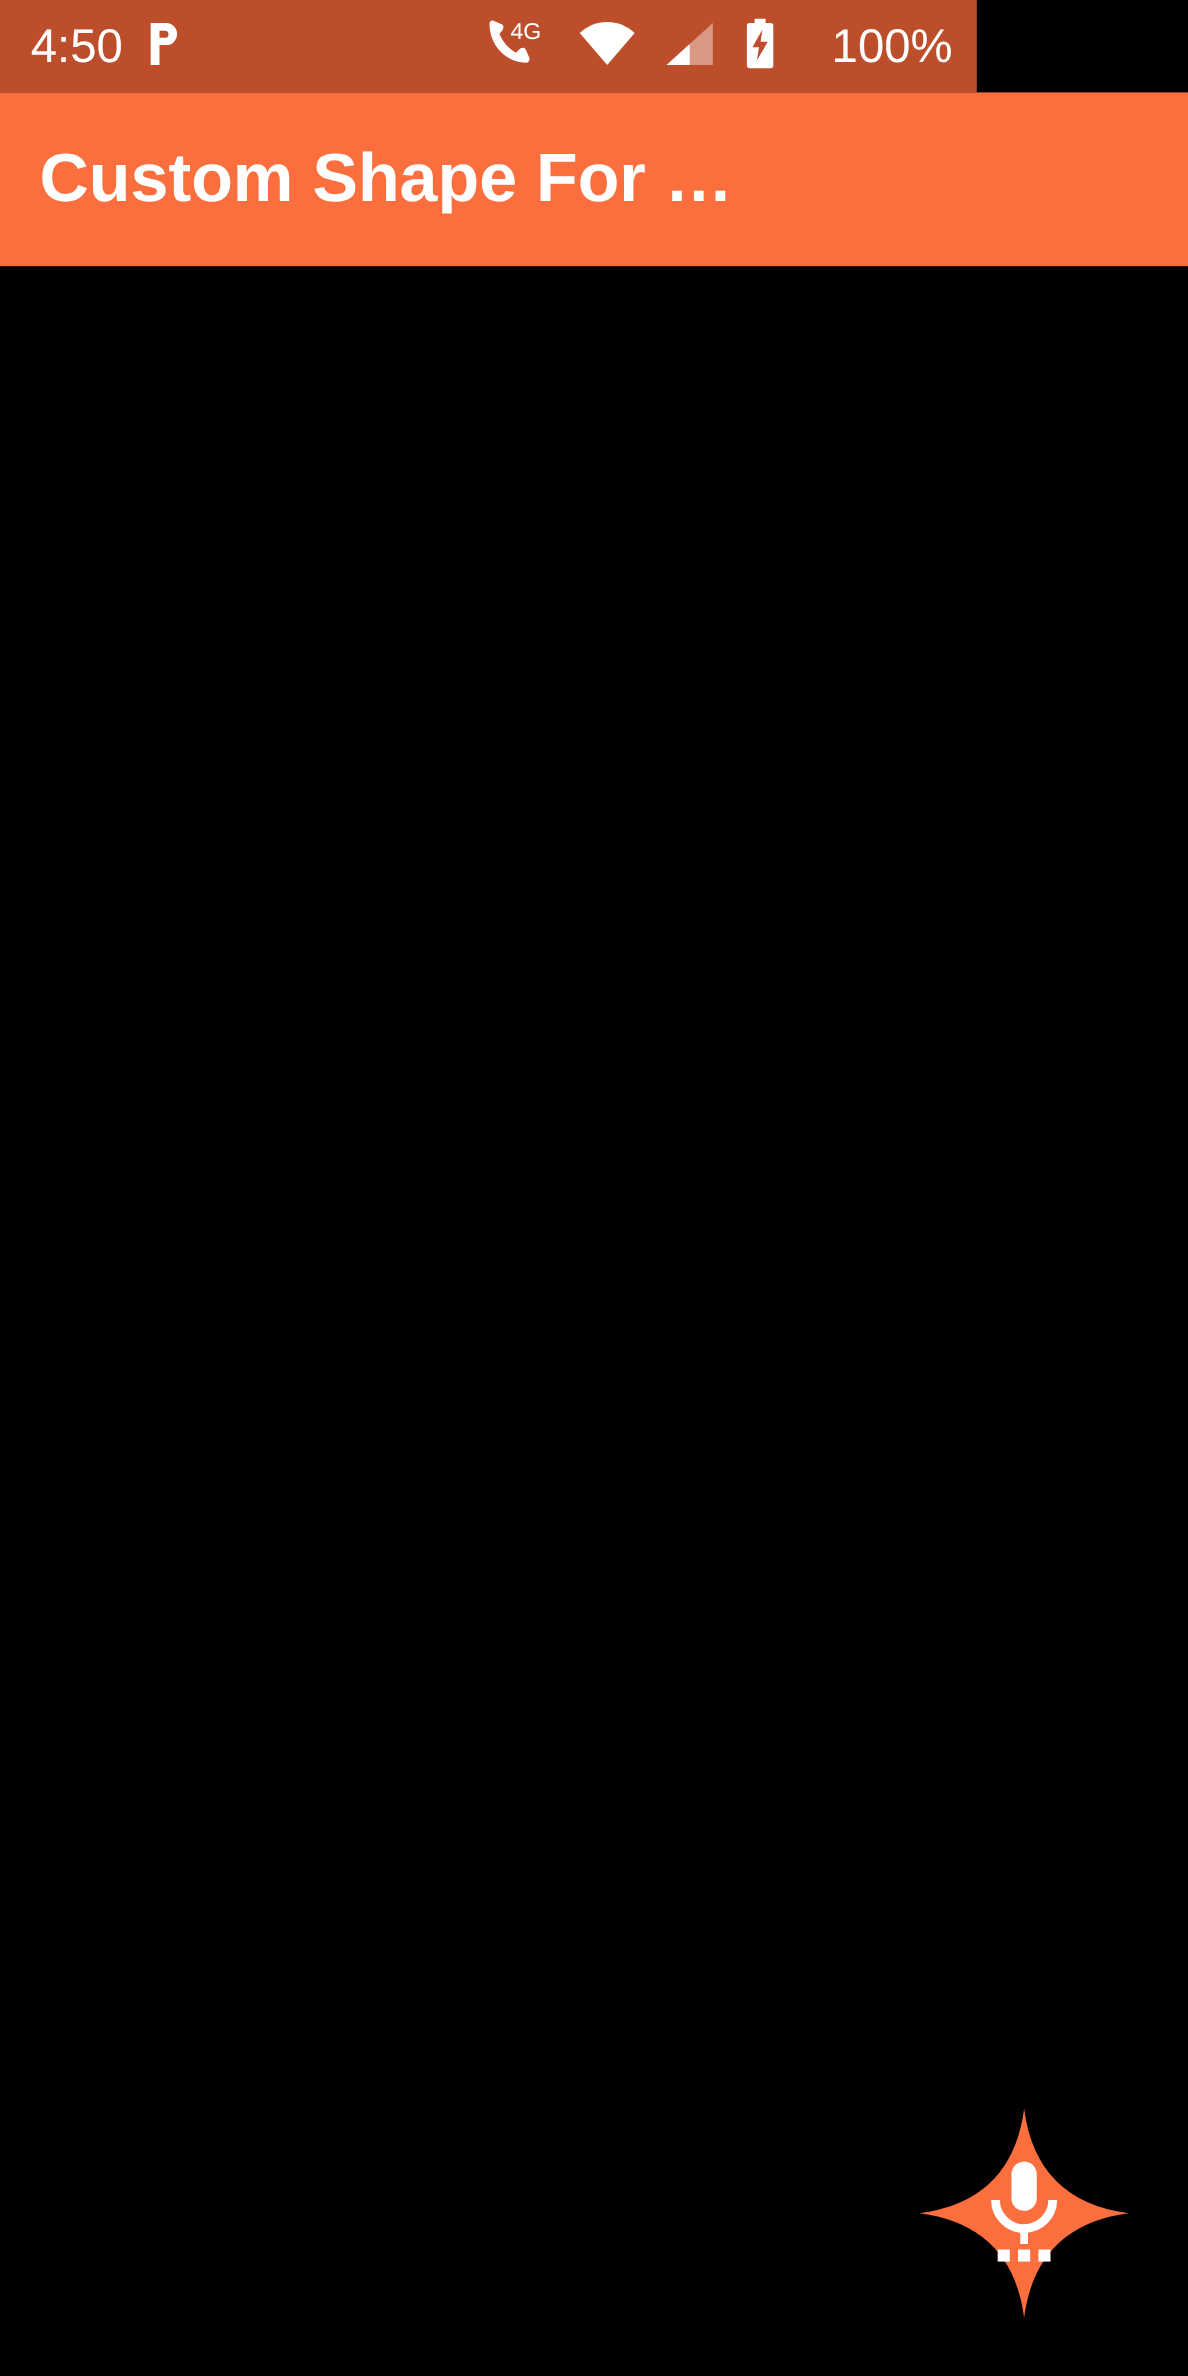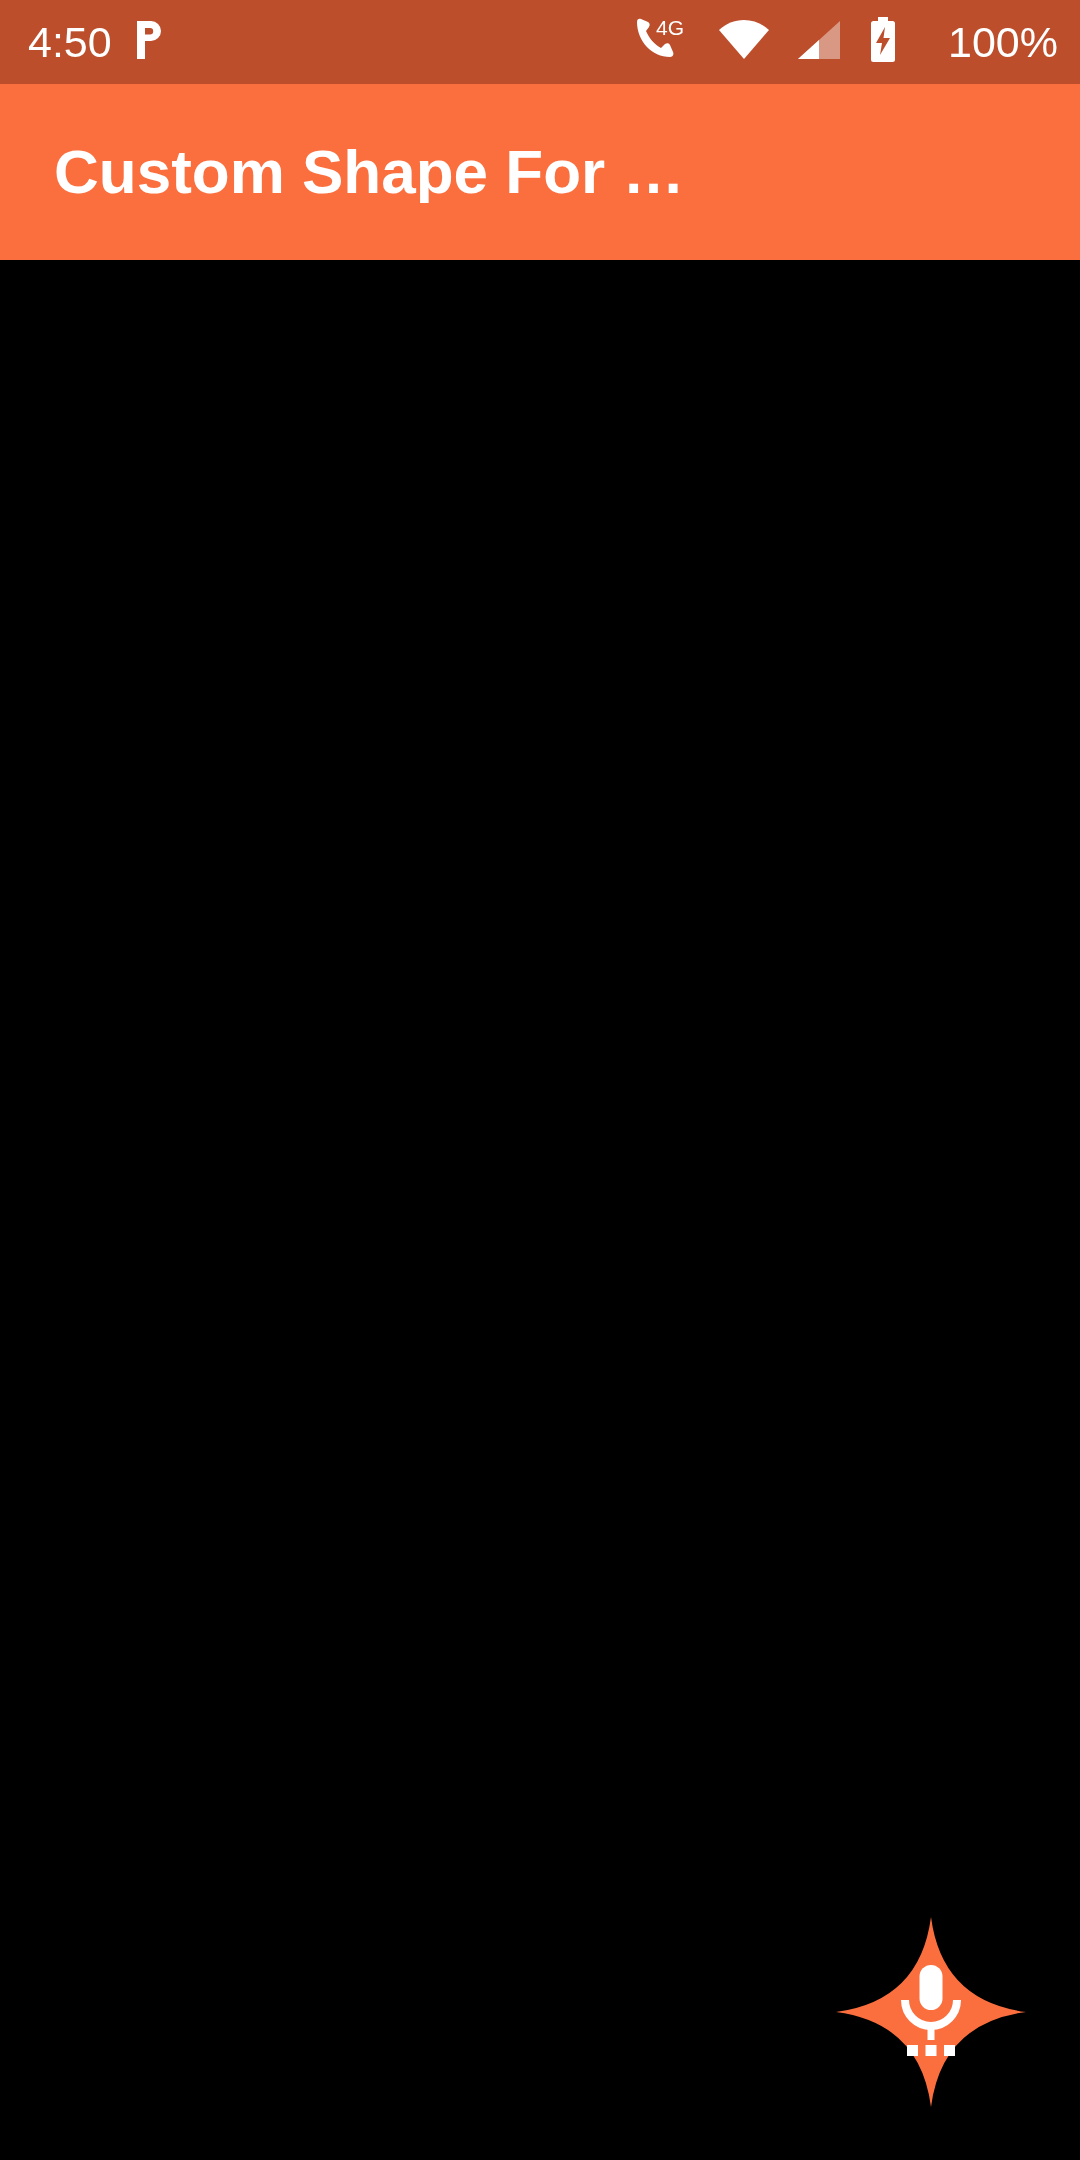--- a/index.html
+++ b/index.html
@@ -12,21 +12,21 @@
     background: #000000;
     font-family: "Liberation Sans", sans-serif;
     overflow: hidden;
     position: relative;
   }
 
   
   #status-bar {
     position: absolute;
     left: 0; top: 0;
-    width: 1080px;
+    width: 888px;
     height: 84px;
     background: #BC4E2B;
     display: flex;
     align-items: center;
     box-sizing: border-box;
     padding: 0 22px 0 28px;
   }
   .sb-left {
     display: flex;
     align-items: center;
@@ -54,26 +54,26 @@
     margin-left: 24px;
     font-family: "Liberation Sans", sans-serif;
   }
   .sb-icon { display: block; }
 
   
   #app-bar {
     position: absolute;
     left: 0; top: 84px;
     width: 1080px;
-    height: 176px;
+    height: 158px;
     background: #FB6F3F;
     display: flex;
     align-items: center;
     box-sizing: border-box;
-    padding-left: 54px;
+    padding-left: 36px;
     padding-right: 54px;
   }
   #app-bar-title {
     color: #FFFFFF;
     font-size: 62px;
     font-weight: bold;
     line-height: 1;
     white-space: nowrap;
     overflow: hidden;
     font-family: "Liberation Sans", sans-serif;

